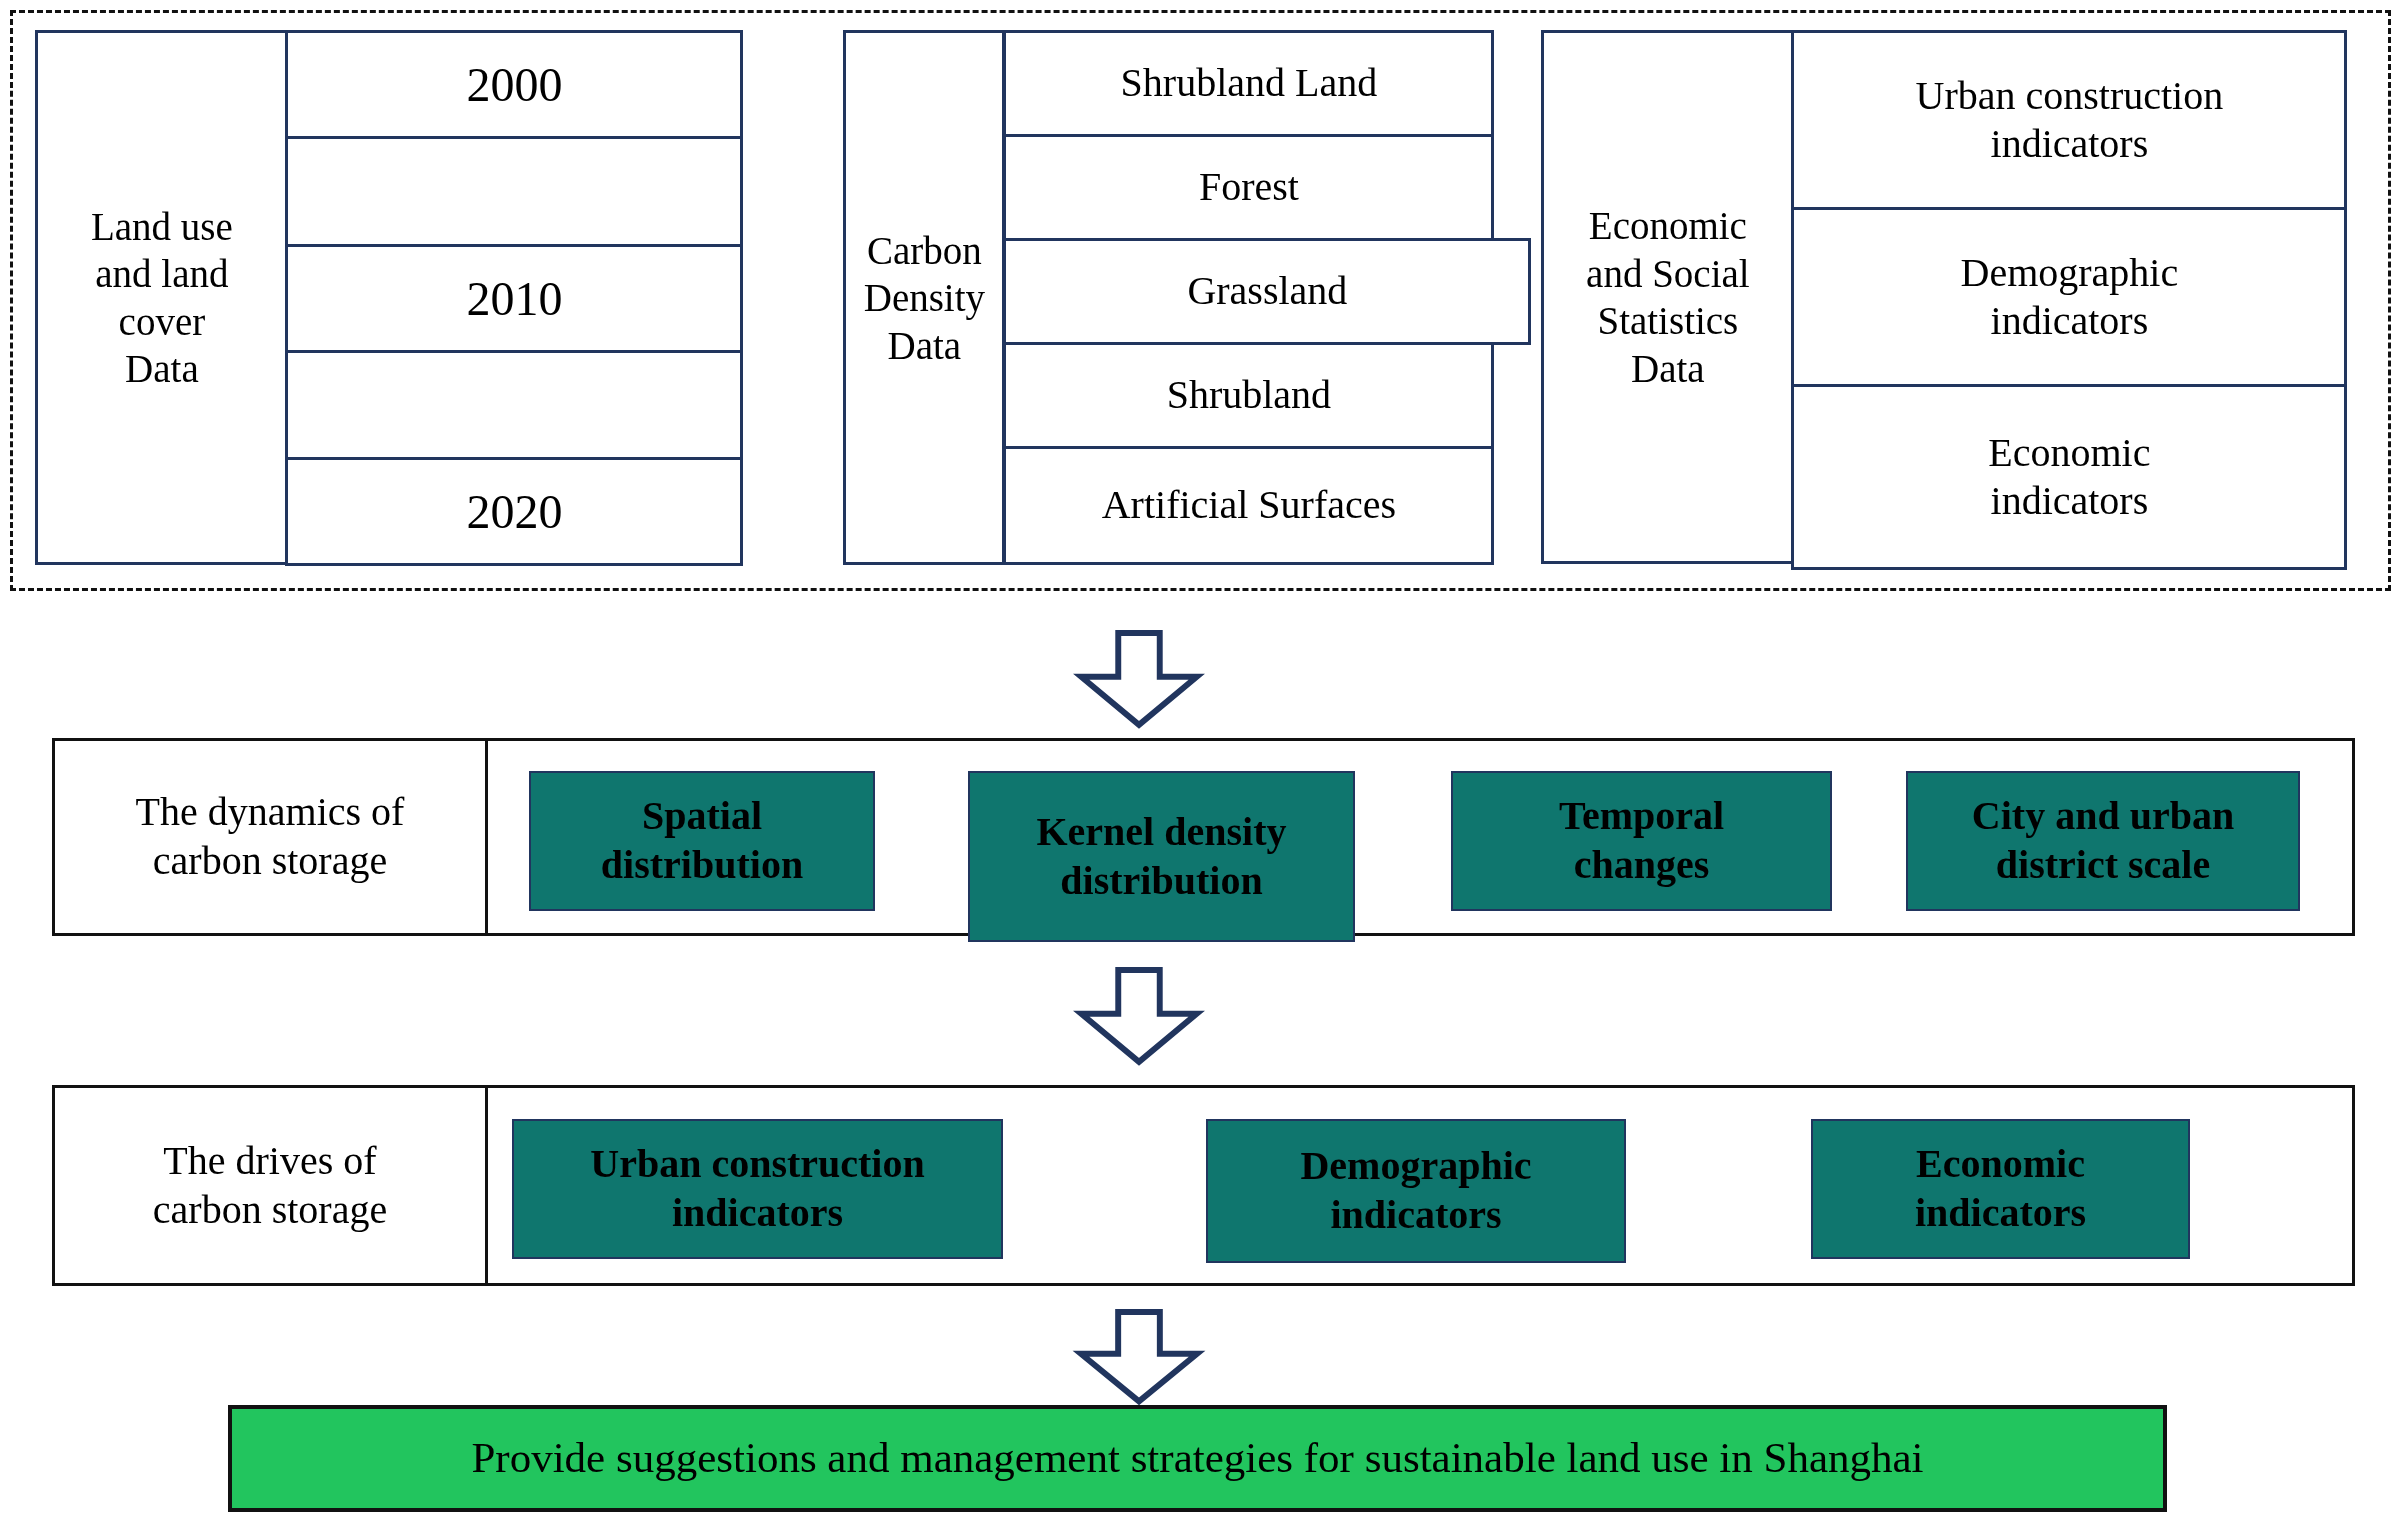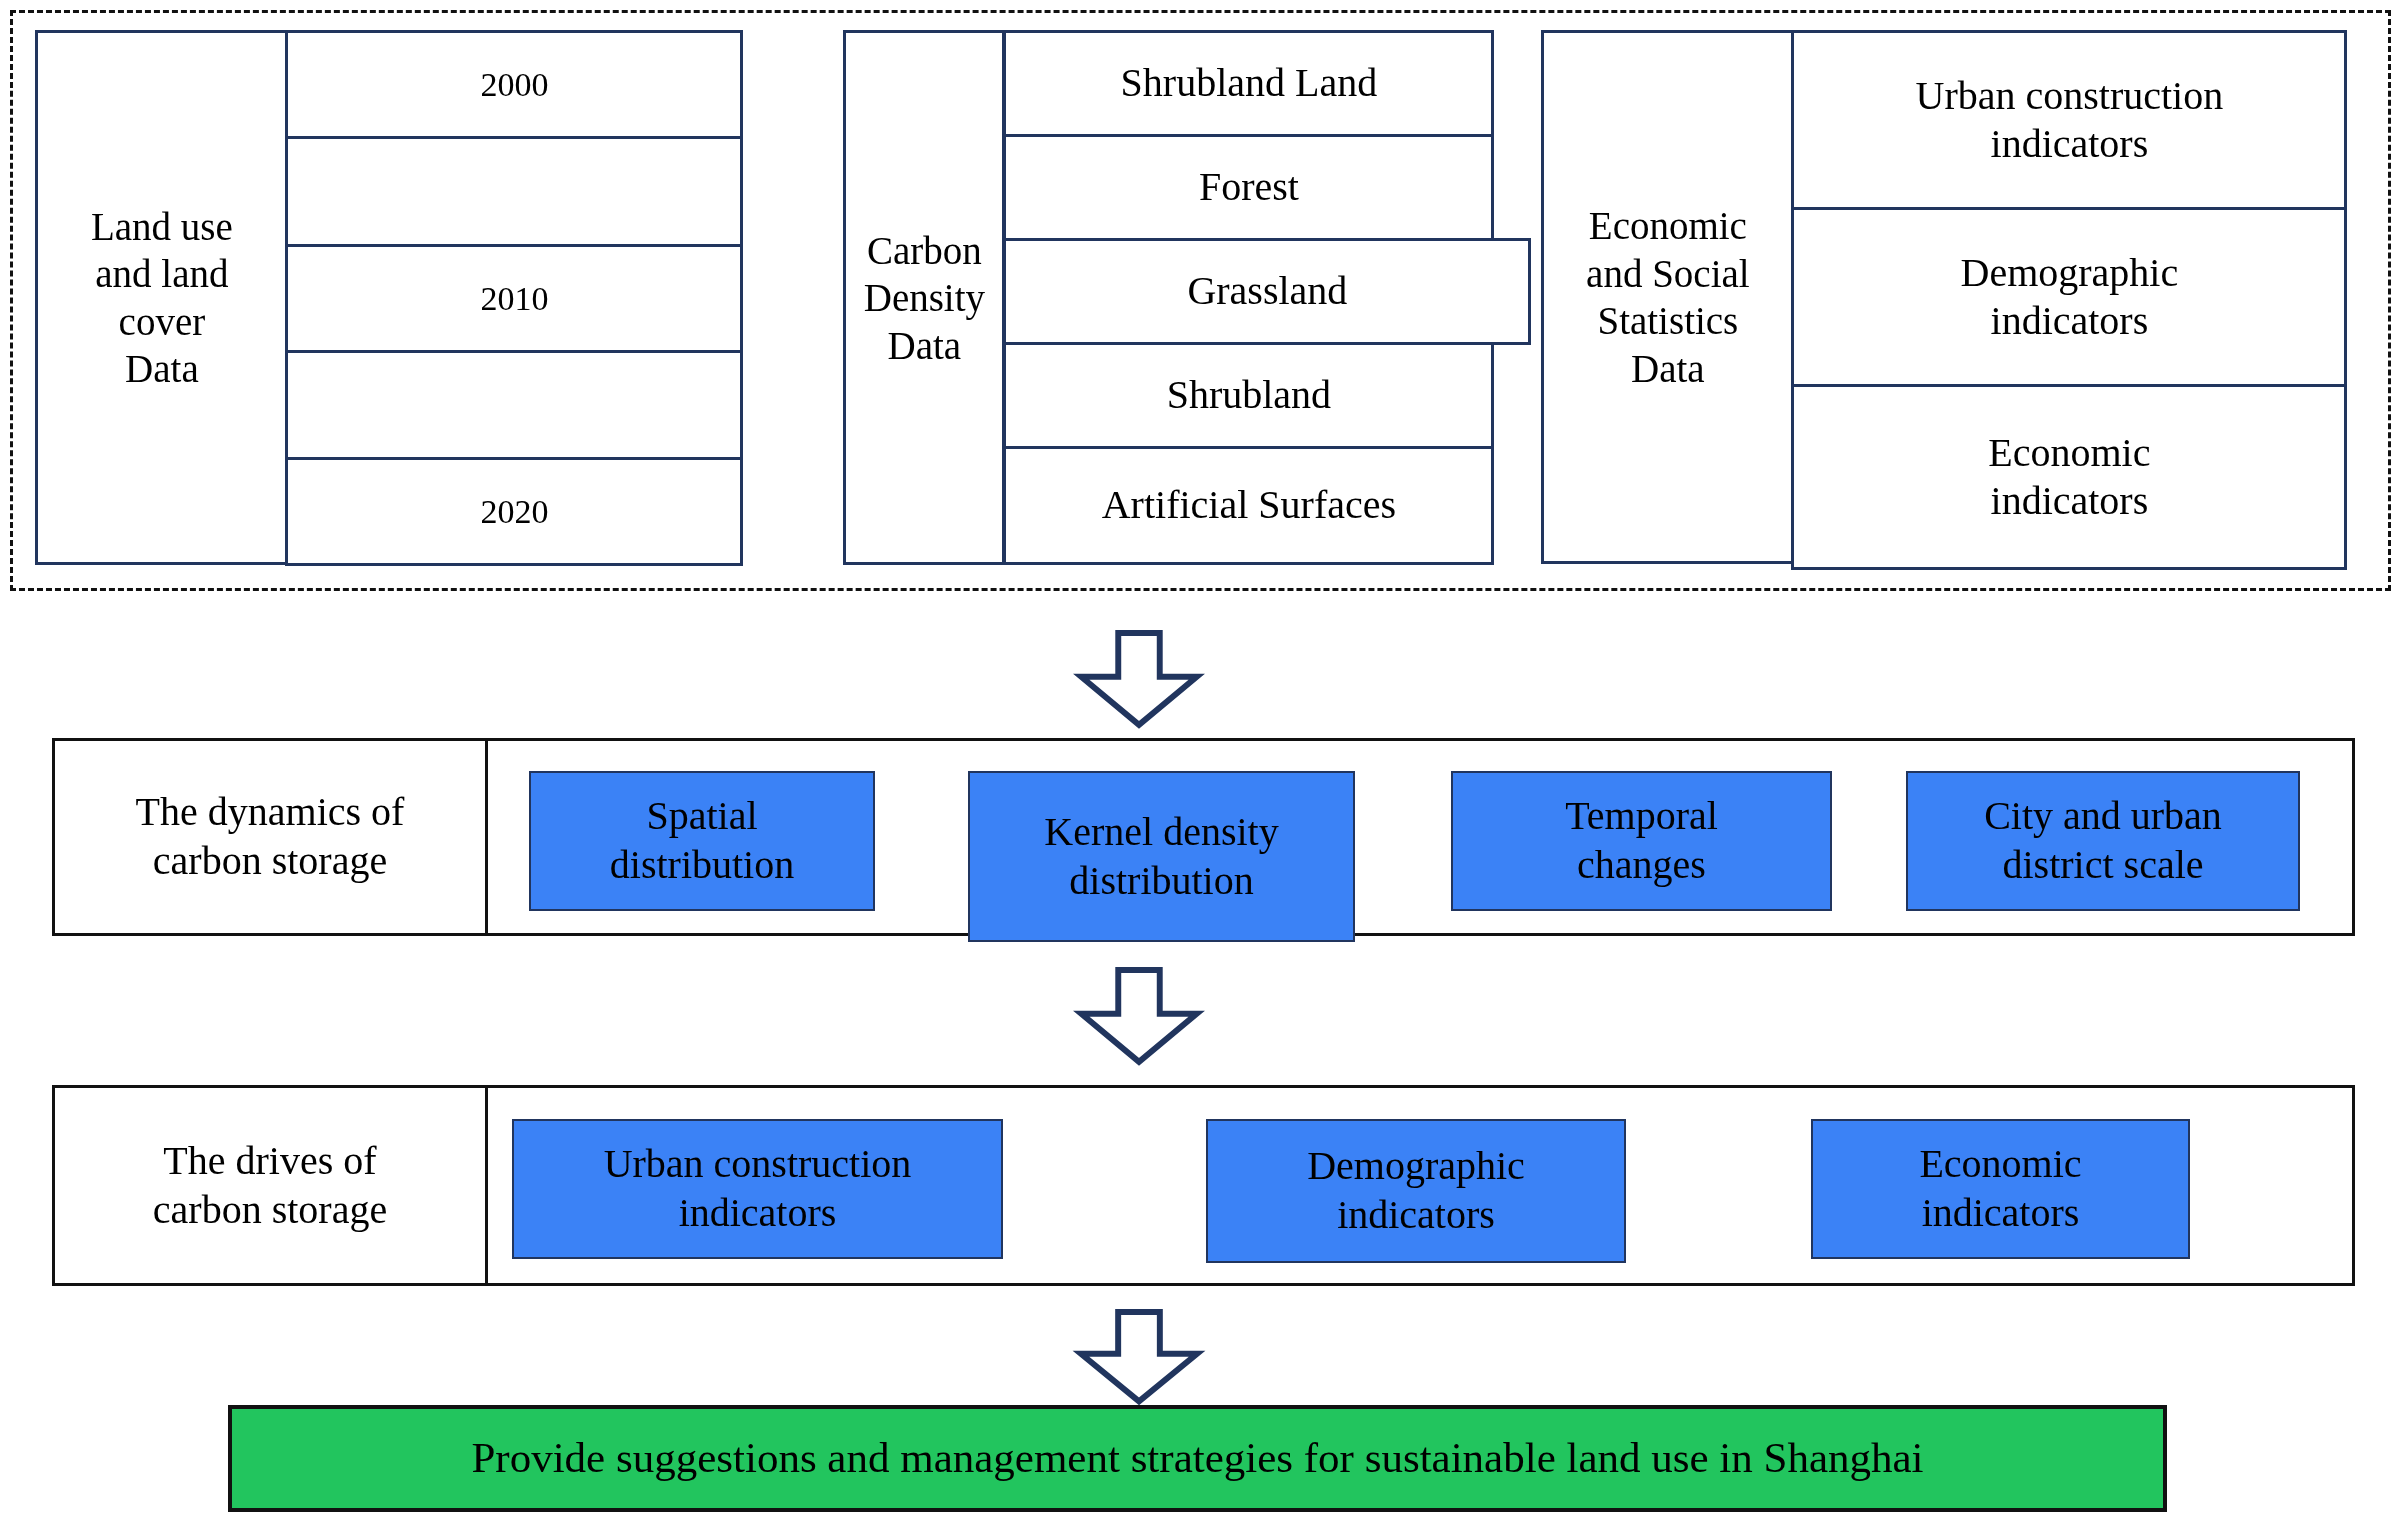--- a/index.html
+++ b/index.html
@@ -29,38 +29,39 @@
     background: #ffffff;
   }
 
   
   .navy-box {
     border: 3px solid #21355e;
     background: #ffffff;
   }
   .navy-box-thin {
     border: 2.2px solid #21355e;
-    background: #3b82f6;
+    background: #0f766e;
+    font-weight: bold;
   }
 
   .cell-text {
     position: absolute;
     left: 0; right: 0; top: 0; bottom: 0;
     display: flex;
     align-items: center;
     justify-content: center;
     text-align: center;
     line-height: 1.22;
     padding: 0 6px;
     box-sizing: border-box;
     white-space: pre-line;
   }
 
   .fs-label { font-size: 39px; }
-  .fs-year  { font-size: 34px; }
+  .fs-year  { font-size: 48px; }
   .fs-item  { font-size: 40px; }
   .fs-band  { font-size: 40px; }
   .fs-final { font-size: 43px; }
 
   
   .band-box {
     border: 3.7px solid #111111;
     background: #ffffff;
     margin-left: 16px;
   }

